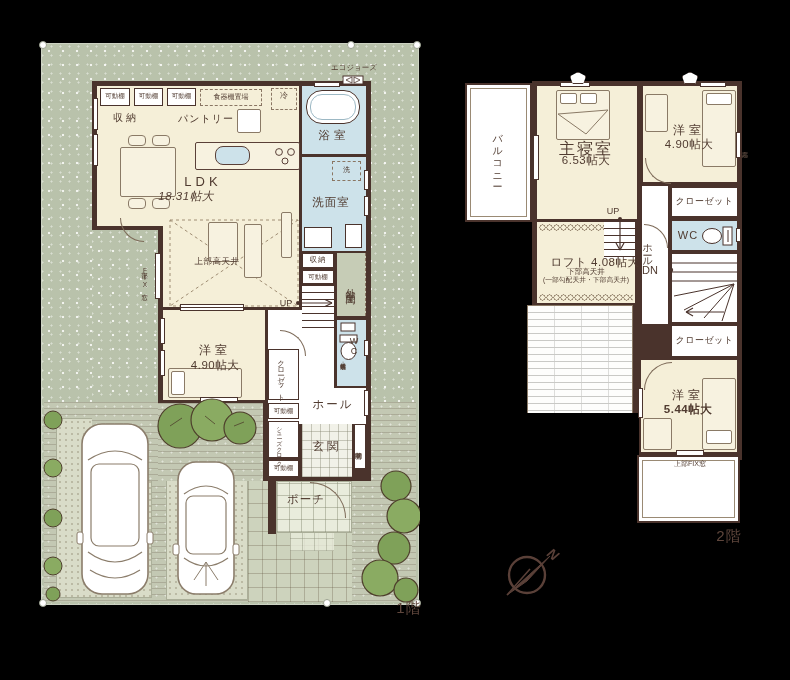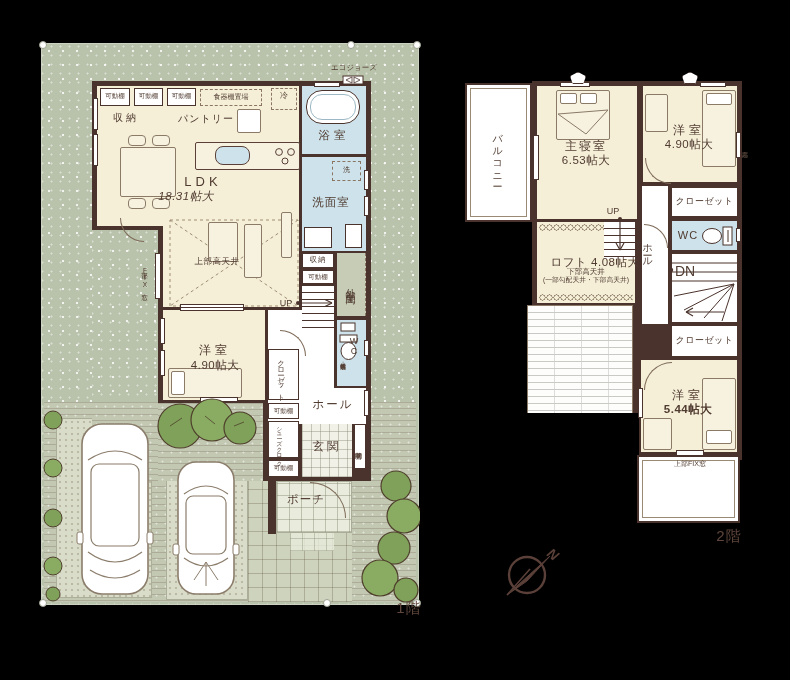--- a/index.html
+++ b/index.html
@@ -296,30 +296,30 @@
   <div class="abs win" style="left:736px;top:228px;width:5px;height:14px;"></div>
   <div class="abs win" style="left:638px;top:388px;width:5px;height:30px;"></div>
   <div class="abs win" style="left:676px;top:450px;width:28px;height:6px;"></div>
   <div class="abs" style="left:570px;top:72px;width:16px;height:12px;background:#fff;border:1px solid #4a332c;clip-path:polygon(50% 0,100% 35%,82% 100%,18% 100%,0 35%);"></div>
   <div class="abs" style="left:682px;top:72px;width:16px;height:12px;background:#fff;border:1px solid #4a332c;clip-path:polygon(50% 0,100% 35%,82% 100%,18% 100%,0 35%);"></div>
   <div class="arc" style="left:645px;top:158px;width:26px;height:26px;border-bottom:1px solid #7d6a58;border-left:1px solid #7d6a58;border-radius:0 0 0 100%;"></div>
   <div class="arc" style="left:644px;top:224px;width:24px;height:24px;border-top:1px solid #7d6a58;border-right:1px solid #7d6a58;border-radius:0 100% 0 0;"></div>
   <div class="arc" style="left:644px;top:362px;width:28px;height:28px;border-top:1px solid #7d6a58;border-left:1px solid #7d6a58;border-radius:100% 0 0 0;"></div>
 
   <div class="lbl v" style="left:492px;top:115px;height:80px;font-size:10px;letter-spacing:2px;">バルコニー</div>
-  <div class="lbl" style="left:556px;top:140px;width:60px;font-size:12px;letter-spacing:2px;">主寝室</div>
+  <div class="lbl" style="left:556px;top:140px;width:60px;font-size:16px;letter-spacing:2px;">主寝室</div>
   <div class="lbl" style="left:553px;top:154px;width:66px;font-size:11.5px;letter-spacing:.5px;">6.53帖大</div>
   <div class="lbl" style="left:660px;top:124px;width:58px;font-size:12px;letter-spacing:4px;">洋室</div>
   <div class="lbl" style="left:656px;top:138px;width:66px;font-size:11.5px;letter-spacing:.5px;">4.90帖大</div>
   <div class="lbl v" style="left:742px;top:133px;height:26px;font-size:6px;color:#6b564a;letter-spacing:0;">高窓</div>
   <div class="lbl" style="left:672px;top:196px;width:65px;font-size:9px;letter-spacing:.5px;">クローゼット</div>
   <div class="lbl" style="left:674px;top:229px;width:28px;font-size:11px;letter-spacing:1px;">WC</div>
   <div class="lbl v" style="left:642px;top:228px;height:44px;font-size:10px;letter-spacing:1px;">ホール</div>
   <div class="lbl" style="left:602px;top:206px;width:22px;font-size:9px;letter-spacing:0;">UP</div>
-  <div class="lbl" style="left:674px;top:264px;width:22px;font-size:14px;letter-spacing:0;">DN</div>
+  <div class="lbl" style="left:639px;top:264px;width:22px;font-size:11px;letter-spacing:0;">DN</div>
   <div class="lbl" style="left:537px;top:256px;width:116px;font-size:11.5px;letter-spacing:.5px;">
     <span>ロフト</span> <span>4.08帖大</span>
   </div>
   <div class="lbl" style="left:537px;top:268px;width:98px;font-size:7.5px;letter-spacing:0;">下部高天井</div>
   <div class="lbl" style="left:533px;top:276px;width:106px;font-size:6.8px;letter-spacing:0;">(一部勾配天井・下部高天井)</div>
   <div class="lbl" style="left:672px;top:335px;width:65px;font-size:9px;letter-spacing:.5px;">クローゼット</div>
   <div class="lbl" style="left:659px;top:389px;width:58px;font-size:12px;letter-spacing:4px;">洋室</div>
   <div class="lbl" style="left:655px;top:403px;width:66px;font-size:11.5px;letter-spacing:.5px;font-weight:bold;">5.44帖大</div>
   <div class="lbl" style="left:656px;top:460px;width:68px;font-size:7px;letter-spacing:0;">上部FIX窓</div>
   <div class="lbl" style="left:708px;top:528px;width:42px;font-size:15px;color:#5f463c;letter-spacing:1px;">2階</div>

